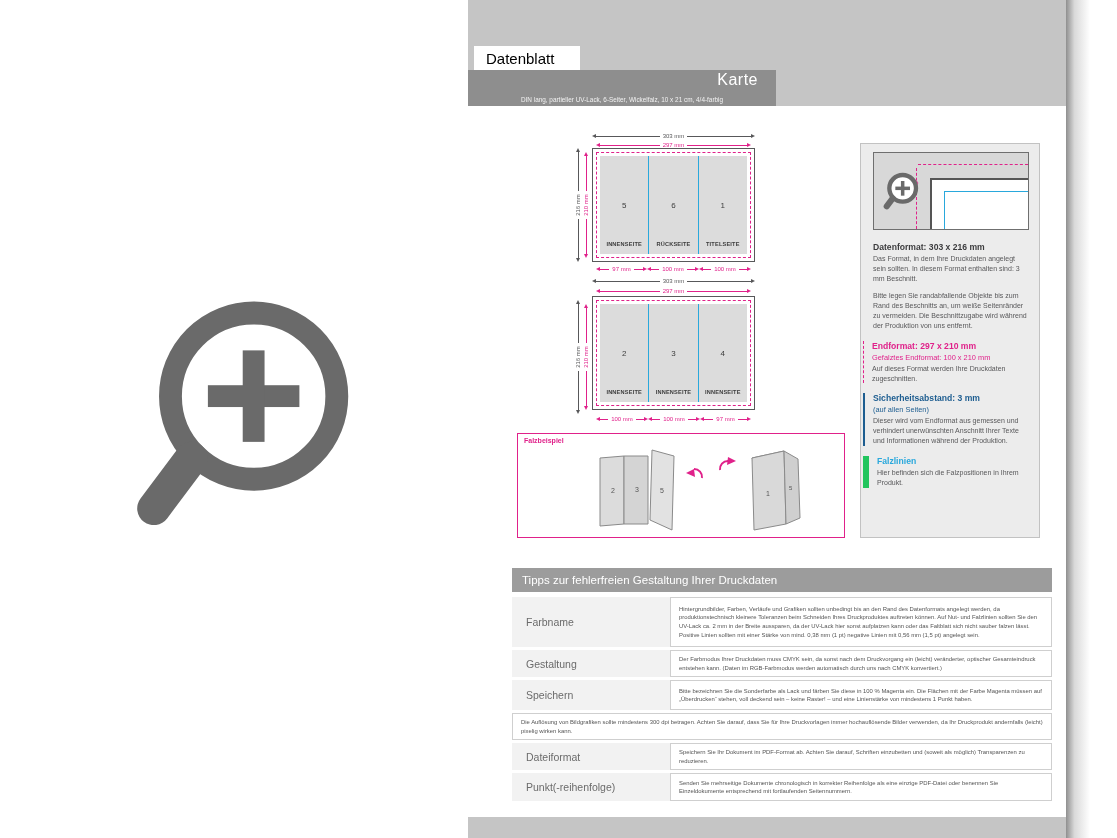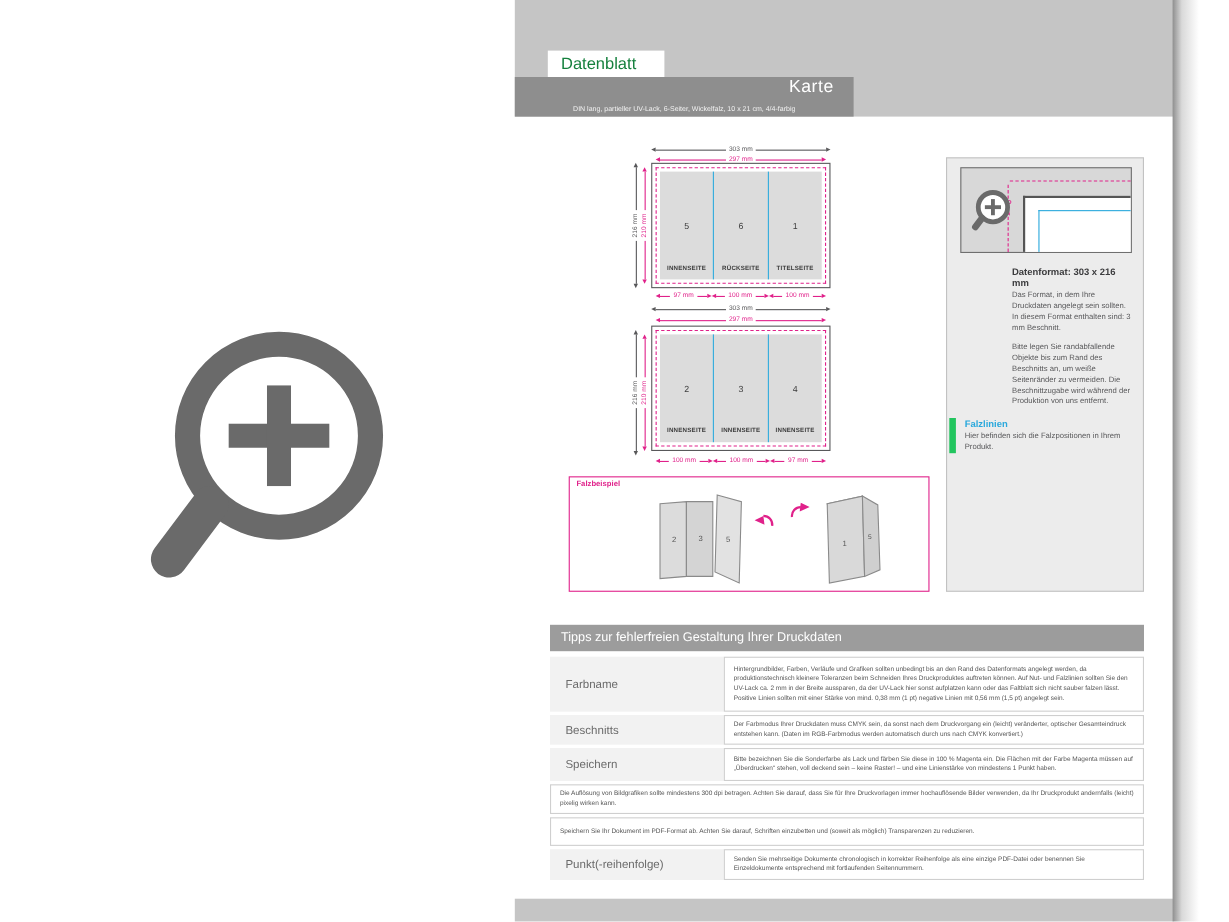--- a/index.html
+++ b/index.html
@@ -9,22 +9,22 @@
   
   .big-zoom { position:absolute; left:112px; top:288px; width:250px; height:262px; }
 
   
   .page { position:absolute; left:468px; top:0; width:599px; height:838px; background:#ffffff; }
   .page-shadow { position:absolute; left:1066px; top:0; width:24px; height:838px;
                  background:linear-gradient(to right,#8f8f8f,#d9d9d9 35%,rgba(255,255,255,0)); }
   .band-top { position:absolute; left:0; top:0; width:599px; height:106px; background:#c5c5c5; }
   .band-bottom { position:absolute; left:0; top:817px; width:599px; height:21px; background:#c5c5c5; }
 
-  .tab { position:absolute; left:30px; top:46px; width:106px; height:24px; background:#ffffff;
-         color:#15803d; font-size:15px; display:flex; align-items:center; padding-left:12px; }
+  .tab { position:absolute; left:6px; top:46px; width:106px; height:24px; background:#ffffff;
+         color:#000000; font-size:15px; display:flex; align-items:center; padding-left:12px; }
   .titlebar { position:absolute; left:0; top:70px; width:308px; height:36px; background:#8e8e8e; color:#fff; }
   .titlebar .big { position:absolute; right:18px; top:1px; font-size:16px; letter-spacing:.5px; }
   .titlebar .sub { position:absolute; left:0; bottom:3px; width:100%; text-align:center; font-size:6.4px; color:#f2f2f2; }
 
   
   .dimh { position:absolute; height:10px; display:flex; align-items:center; font-size:6px; }
   .dimh .line { flex:1; border-top:1px solid currentColor; }
   .dimh .lbl { padding:0 3px; white-space:nowrap; line-height:1; }
   .arr { width:0; height:0; border-top:2.5px solid transparent; border-bottom:2.5px solid transparent; }
   .arr.l { border-right:4.5px solid currentColor; }
@@ -50,34 +50,34 @@
   .infobox { position:absolute; left:392px; top:143px; width:180px; height:395px; background:#ececec; border:1px solid #c2c2c2; padding:8px 10px 8px 12px; }
   .detail { position:relative; width:156px; height:78px; background:#d8d8d8; border:1px solid #6f6f6f; margin-bottom:12px; overflow:hidden; }
   .detail .corner-page { position:absolute; left:56px; top:25px; right:0; bottom:0; background:#fff; border-top:2px solid #555; border-left:2px solid #555; }
   .detail .mdash-h { position:absolute; left:44px; top:11px; right:0; border-top:1.5px dashed #e0218a; }
   .detail .mdash-v { position:absolute; left:42px; top:15px; bottom:0; border-left:1.5px dashed #e0218a; }
   .detail .blue-h { position:absolute; left:70px; top:38px; right:0; border-top:1.5px solid #29a8dc; }
   .detail .blue-v { position:absolute; left:70px; top:38px; bottom:0; border-left:1.5px solid #29a8dc; }
   .detail .scissors { position:absolute; left:32px; top:24px; font-size:19px; color:#e0218a; transform:rotate(90deg); }
   .detail .mini-zoom { position:absolute; left:6px; top:18px; width:40px; height:42px; }
 
-  .sec { margin-bottom:10px;margin-left:47px; }
+  .sec { margin-bottom:10px; }
   .sec h3 { font-size:8.6px; margin-bottom:2px; }
   .sec .sub { font-size:7.4px; margin-bottom:2px; }
   .sec p { font-size:7px; line-height:1.42; color:#58585a; margin-bottom:7px; }
   .sec.df h3 { color:#3c3c3e; }
   .sec.ef { border-left:1.5px dashed #e0218a; padding-left:8px; margin-left:-10px; }
   .sec.ef h3, .sec.ef .sub { color:#e0218a; }
   .sec.sa { border-left:2px solid #1d5d90; padding-left:8px; margin-left:-10px; }
   .sec.sa h3, .sec.sa .sub { color:#1d5d90; }
   .sec.fl { border-left:6px solid #22c55e; padding-left:8px; margin-left:-10px; }
   .sec.fl h3 { color:#29a8dc; }
 
   
-  .tips { position:absolute; left:32px; top:568px; width:540px; }
+  .tips { position:absolute; left:44px; top:568px; width:540px; }
   .tips-header { height:24px; background:#9c9c9c; color:#fff; font-size:11.5px; display:flex; align-items:center; padding-left:10px; margin-bottom:5px; }
   .trow { display:flex; margin-bottom:3px; }
   .trow .lcell { width:158px; background:#f2f2f2; color:#6b6b6b; font-size:10.5px; display:flex; align-items:center; padding-left:14px; }
   .trow .tcell { flex:1; background:#fff; border:1px solid #cfcfcf; padding:4px 8px; font-size:5.9px; line-height:1.45; color:#555; display:flex; align-items:center; }
 </style>
 </head>
 <body>
 
 <div id="stage">
 
@@ -276,47 +276,58 @@
           <line x1="38" y1="82" x2="20" y2="106" stroke="#6a6a6a" stroke-width="18" stroke-linecap="round"></line>
         </svg>
       </div>
 
       <div class="sec df">
         <h3>Datenformat: 303 x 216 mm</h3>
         <p>Das Format, in dem Ihre Druckdaten angelegt sein sollten. In diesem Format enthalten sind: 3 mm Beschnitt.</p>
         <p>Bitte legen Sie randabfallende Objekte bis zum Rand des Beschnitts an, um weiße Seitenränder zu vermeiden. Die Beschnittzugabe wird während der Produktion von uns entfernt.</p>
       </div>
 
-
+      <div class="sec ef">
+        <h3>Endformat: 297 x 210 mm</h3>
+        <div class="sub">Gefalztes Endformat: 100 x 210 mm</div>
+        <p>Auf dieses Format werden Ihre Druckdaten zugeschnitten.</p>
+      </div>
+
+      <div class="sec sa">
+        <h3>Sicherheitsabstand: 3 mm</h3>
+        <div class="sub">(auf allen Seiten)</div>
+        <p>Dieser wird vom Endformat aus gemessen und verhindert unerwünschten Anschnitt Ihrer Texte und Informationen während der Produktion.</p>
+      </div>
 
       <div class="sec fl">
         <h3>Falzlinien</h3>
         <p>Hier befinden sich die Falzpositionen in Ihrem Produkt.</p>
       </div>
     </div>
 
     <div class="tips">
       <div class="tips-header">Tipps zur fehlerfreien Gestaltung Ihrer Druckdaten</div>
 
       <div class="trow" style="min-height:50px">
         <div class="lcell">Farbname</div>
         <div class="tcell">Hintergrundbilder, Farben, Verläufe und Grafiken sollten unbedingt bis an den Rand des Datenformats angelegt werden, da produktionstechnisch kleinere Toleranzen beim Schneiden Ihres Druckproduktes auftreten können. Auf Nut- und Falzlinien sollten Sie den UV-Lack ca. 2 mm in der Breite aussparen, da der UV-Lack hier sonst aufplatzen kann oder das Faltblatt sich nicht sauber falzen lässt. Positive Linien sollten mit einer Stärke von mind. 0,38 mm (1 pt) negative Linien mit 0,56 mm (1,5 pt) angelegt sein.</div>
       </div>
       <div class="trow" style="min-height:26px">
-        <div class="lcell">Beschnitts</div>
+        <div class="lcell">Gestaltung</div>
         <div class="tcell">Der Farbmodus Ihrer Druckdaten muss CMYK sein, da sonst nach dem Druckvorgang ein (leicht) veränderter, optischer Gesamteindruck entstehen kann. (Daten im RGB-Farbmodus werden automatisch durch uns nach CMYK konvertiert.)</div>
       </div>
       <div class="trow" style="min-height:30px">
         <div class="lcell">Speichern</div>
         <div class="tcell">Bitte bezeichnen Sie die Sonderfarbe als Lack und färben Sie diese in 100 % Magenta ein. Die Flächen mit der Farbe Magenta müssen auf „Überdrucken“ stehen, voll deckend sein – keine Raster! – und eine Linienstärke von mindestens 1 Punkt haben.</div>
       </div>
       <div class="trow" style="min-height:26px">
         <div class="tcell">Die Auflösung von Bildgrafiken sollte mindestens 300 dpi betragen. Achten Sie darauf, dass Sie für Ihre Druckvorlagen immer hochauflösende Bilder verwenden, da Ihr Druckprodukt andernfalls (leicht) pixelig wirken kann.</div>
       </div>
       <div class="trow" style="min-height:26px">
+        <div class="lcell">Dateiformat</div>
         <div class="tcell">Speichern Sie Ihr Dokument im PDF-Format ab. Achten Sie darauf, Schriften einzubetten und (soweit als möglich) Transparenzen zu reduzieren.</div>
       </div>
       <div class="trow" style="min-height:28px">
         <div class="lcell">Punkt(-reihenfolge)</div>
         <div class="tcell">Senden Sie mehrseitige Dokumente chronologisch in korrekter Reihenfolge als eine einzige PDF-Datei oder benennen Sie Einzeldokumente entsprechend mit fortlaufenden Seitennummern.</div>
       </div>
     </div>
 
   </div>
   <div class="page-shadow"></div>

